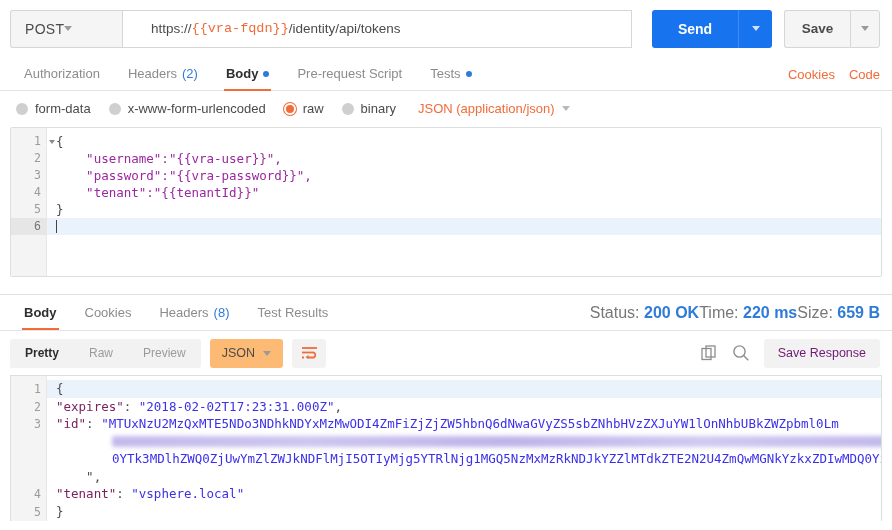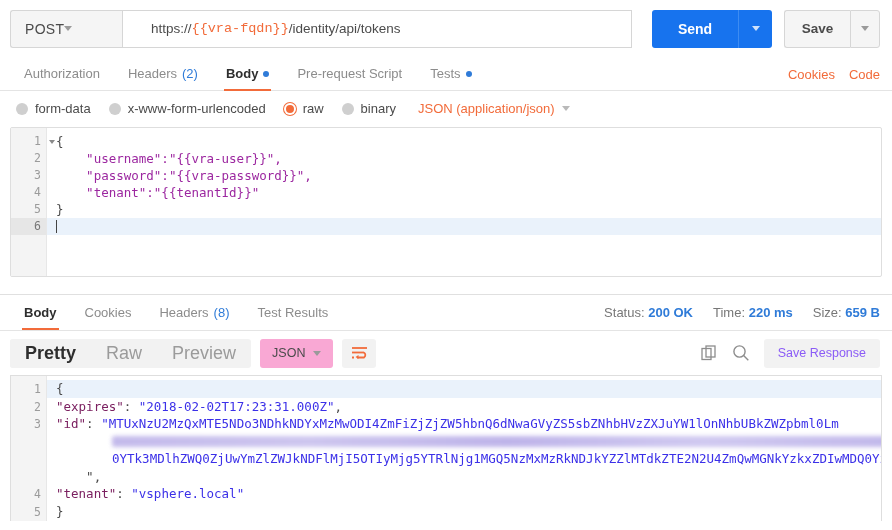--- a/index.html
+++ b/index.html
@@ -179,53 +179,53 @@
   
   .split { height: 18px; border-bottom: 1px solid #e0e0e0; }
 
   
   .res-tabs {
     display: flex; align-items: center;
     border-bottom: 1px solid #e4e4e4;
     padding: 0 12px 0 10px;
     height: 36px;
   }
-  .res-meta { margin-left: auto; display: flex; gap: 20px; font-size: 13px; color: #777; justify-content: center; }
+  .res-meta { margin-left: auto; display: flex; font-size: 16px; color: #777; justify-content: center; }
   .res-meta b { color: #2f7bd8; font-weight: bold; }
 
   
   .res-toolbar {
     display: flex; align-items: center;
     padding: 7px 12px 7px 10px;
     height: 44px;
     gap: 9px;
   }
   .seg {
     display: flex; background: #f2f2f2; border-radius: 3px; height: 29px; overflow: hidden;
   }
   .seg-item {
     padding: 0 15px; display: flex; align-items: center;
-    font-size: 18px; color: #9b9b9b; cursor: pointer;
+    font-size: 12px; color: #9b9b9b; cursor: pointer;
   }
   .seg-item.active { color: #2e2e2e; font-weight: bold; background: #f2f2f2; }
   .fmt-select {
     display: flex; align-items: center; gap: 8px;
-    background: #f9a8d4; border-radius: 3px; height: 29px;
+    background: #fdba74; border-radius: 3px; height: 29px;
     padding: 0 12px; font-size: 12.5px; color: #4b4b4b; cursor: pointer;
   }
   .wrap-btn {
     width: 34px; height: 29px; background: #f2f2f2; border-radius: 3px;
     display: flex; align-items: center; justify-content: center; cursor: pointer;
   }
   .tool-right { margin-left: auto; display: flex; align-items: center; gap: 14px; }
   .icon-btn { cursor: pointer; display: flex; align-items: center; }
   .save-resp {
     background: #f2f2f2; border-radius: 3px; height: 29px;
     padding: 0 14px; display: flex; align-items: center;
-    font-size: 12.5px; color: #8b5cf6; cursor: pointer;
+    font-size: 12.5px; color: #701a75; cursor: pointer;
   }
 
   
   .res-editor {
     margin: 0 10px;
     border: 1px solid #dedede; border-bottom: none;
     height: 146px;
     display: flex; background: #fff; overflow: hidden;
     font-family: "DejaVu Sans Mono", monospace;
     position: relative;

